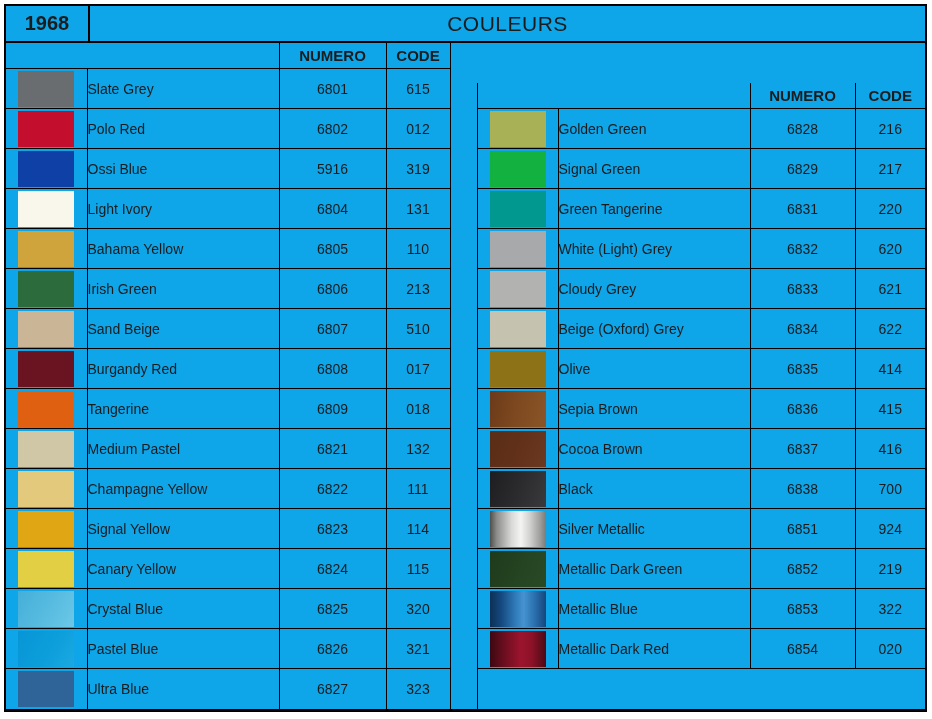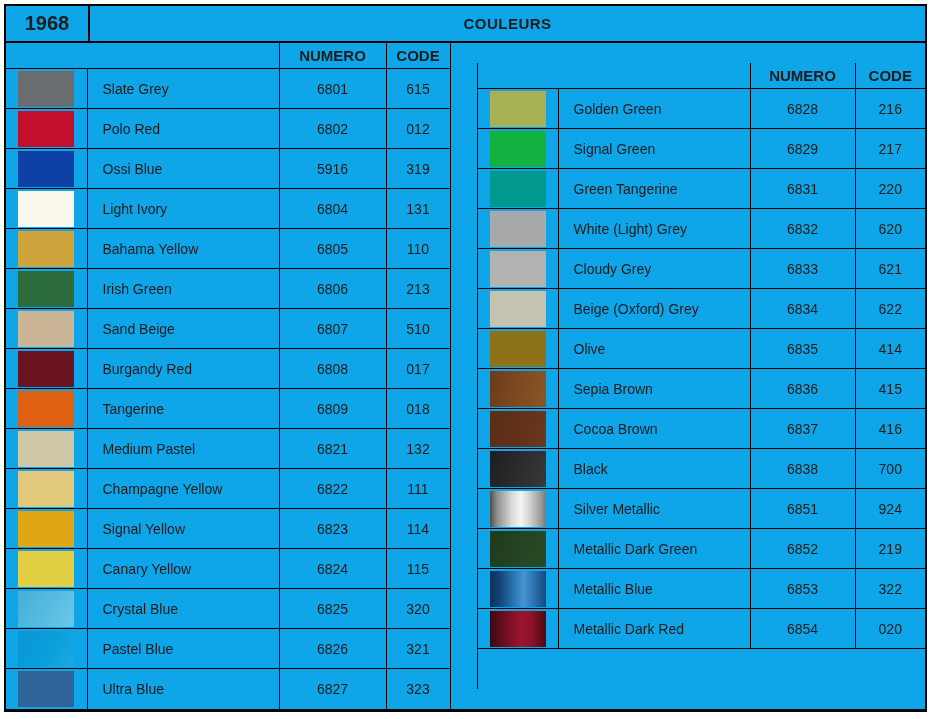--- a/index.html
+++ b/index.html
@@ -36,28 +36,28 @@
     align-items: center;
     justify-content: center;
     font-weight: bold;
     font-size: 20px;
   }
   .title-cell {
     flex: 1;
     display: flex;
     align-items: center;
     justify-content: center;
-    font-weight: bold;
-    font-size: 15px;
+    font-weight: normal;
+    font-size: 21px;
     letter-spacing: 0.5px;
     text-align: center;
   }
   .tables-row {
     display: flex;
-    align-items: center;
+    align-items: flex-end;
   }
   .gap-col {
     width: 27px;
     background: #fff;
   }
   table {
     border-collapse: collapse;
     table-layout: fixed;
   }
   .left-table { width: 444px; }
@@ -76,21 +76,20 @@
   }
   tbody tr { height: 40px; }
   .swatch-cell { text-align: center; vertical-align: middle; }
   .swatch {
     width: 56px;
     height: 36px;
     margin: 0 auto;
   }
   .name-cell {
     text-align: left;
-    padding-left: 15px;
     font-size: 14px;
     vertical-align: middle;
   }
   .num-cell {
     text-align: center;
     font-size: 14px;
     vertical-align: middle;
   }
   
   .left-table th:first-child, .left-table td:first-child { border-left: none; }

